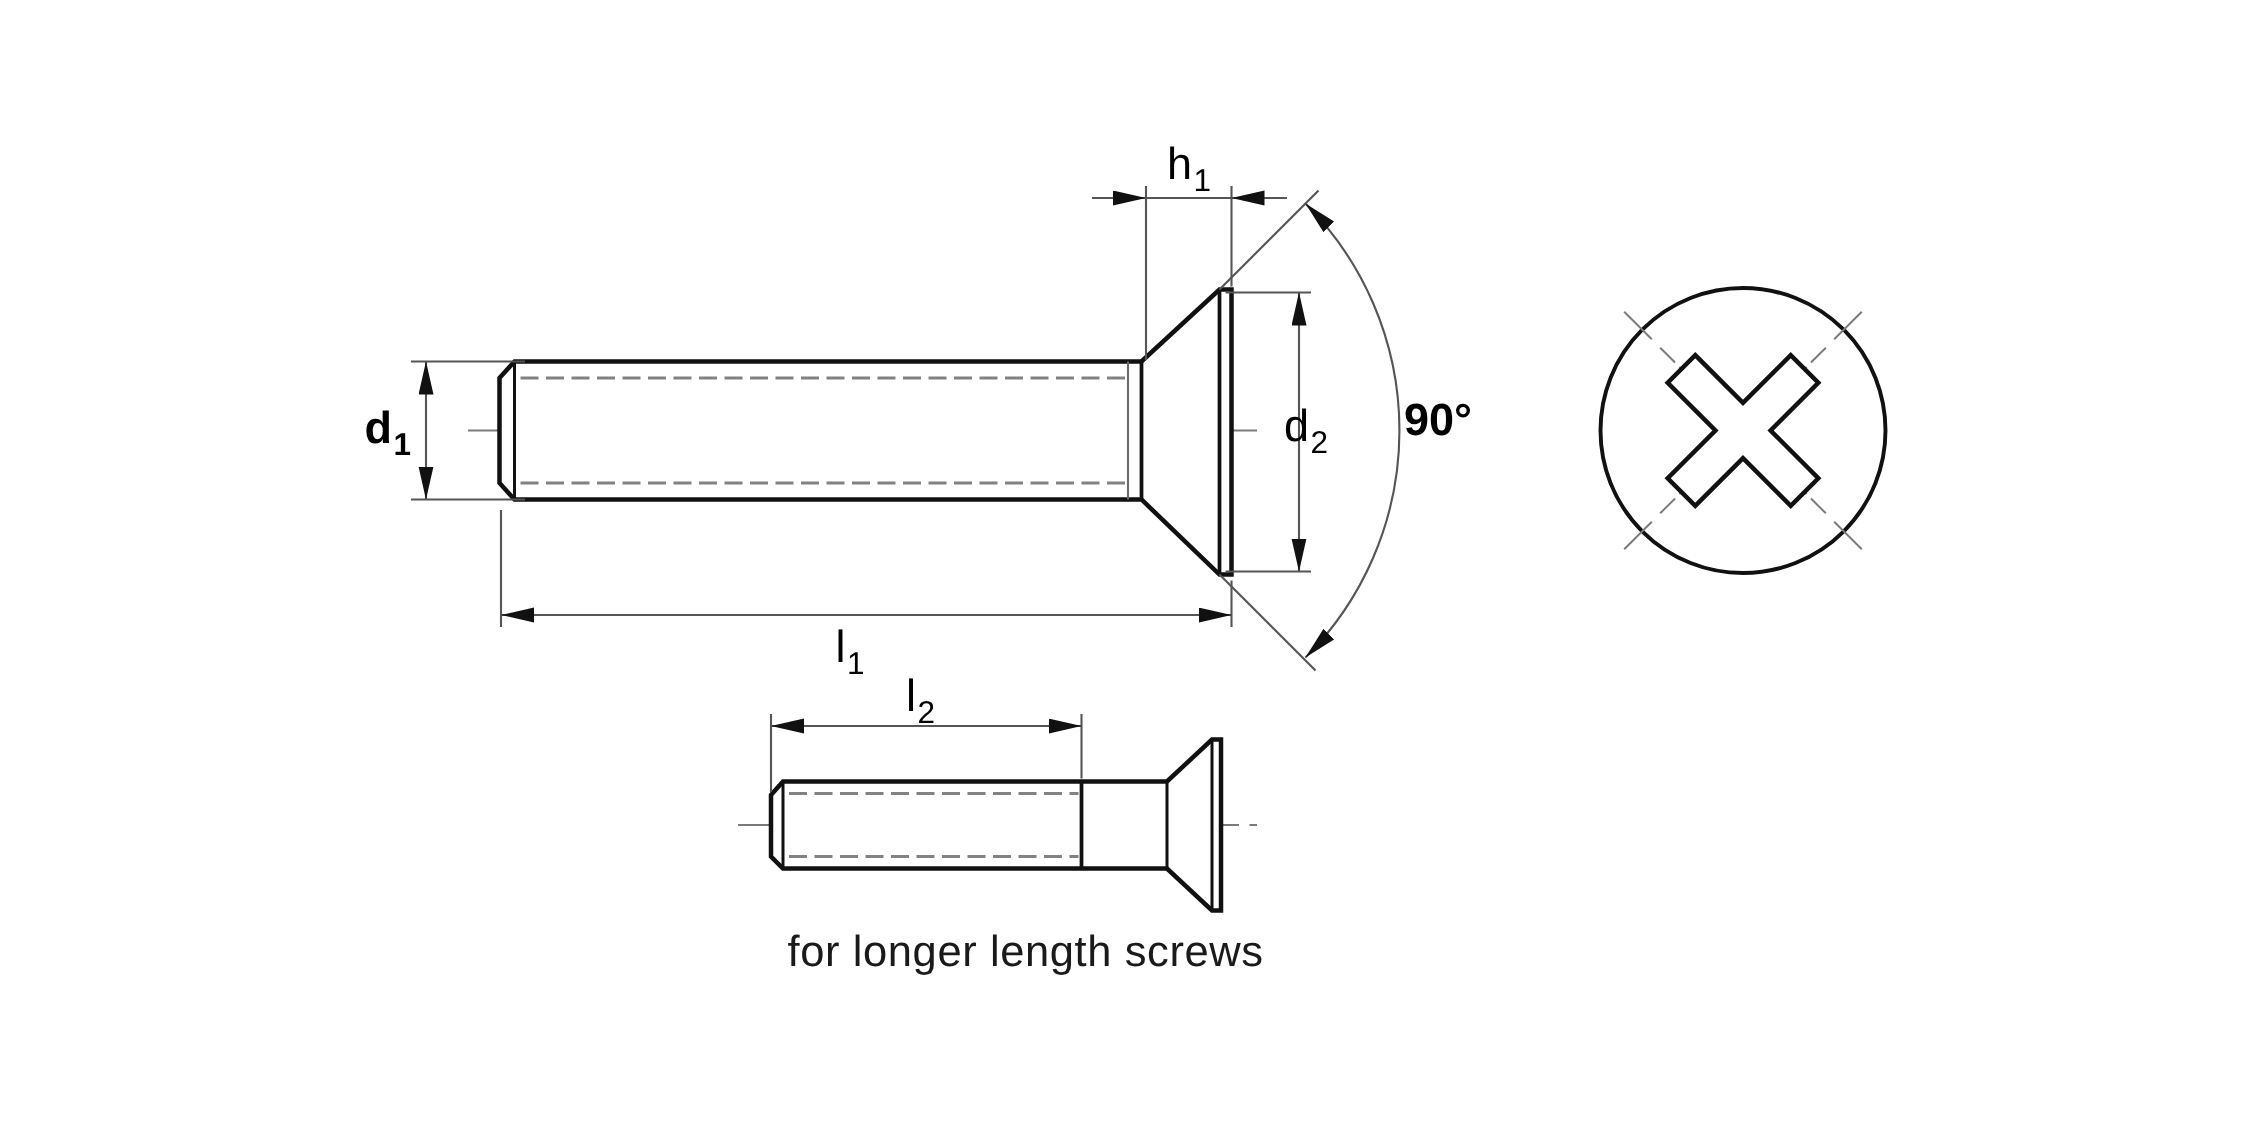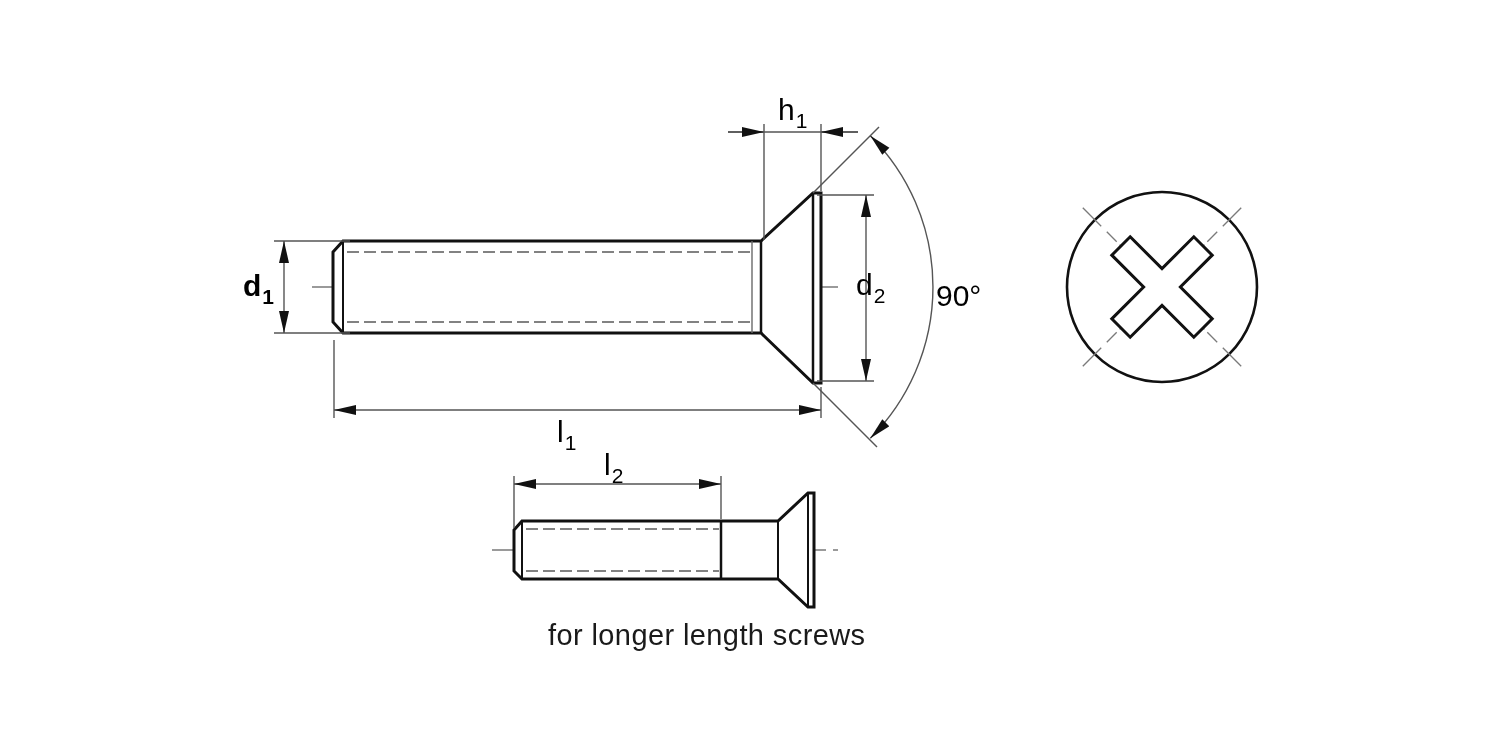--- a/index.html
+++ b/index.html
@@ -19,21 +19,21 @@
     white-space:nowrap;
   }
   .dim-label .sub{
     font-size:21px;
     position:relative;
     top:8px;
     margin-left:1px;
   }
   .caption{
     position:absolute;
-    left:548px;top:619px;
+    left:525px;top:619px;
     color:#1a1a1a;
     font-size:29px;
     letter-spacing:0.4px;
     white-space:nowrap;
     text-align:center;
   }
   .outline-fill{stroke:#111111;stroke-width:3;fill:#ffffff;stroke-linejoin:miter;}
   .inner2{stroke:#111111;stroke-width:2;fill:none;}
   .inner25{stroke:#111111;stroke-width:2.5;fill:none;}
   .thin{stroke:#555555;stroke-width:1.4;fill:none;}
@@ -150,21 +150,21 @@
   </div>
 
   <div class="dim-label" style="left:778px;top:95px;">
     <span>h</span><span class="sub">1</span>
   </div>
 
   <div class="dim-label" style="left:825px;top:270px;margin-left:31px;">
     <span>d</span><span class="sub">2</span>
   </div>
 
-  <div class="dim-label" style="left:936px;top:281px;">
+  <div class="dim-label" style="left:936px;top:266px;font-weight:bold;">
     <span>90°</span>
   </div>
 
   <div class="dim-label" style="left:557px;top:417px;text-align:right;">
     <span>l</span><span class="sub">1</span>
   </div>
 
   <div class="dim-label" style="left:604px;top:450px;text-align:right;">
     <span>l</span><span class="sub">2</span>
   </div>

